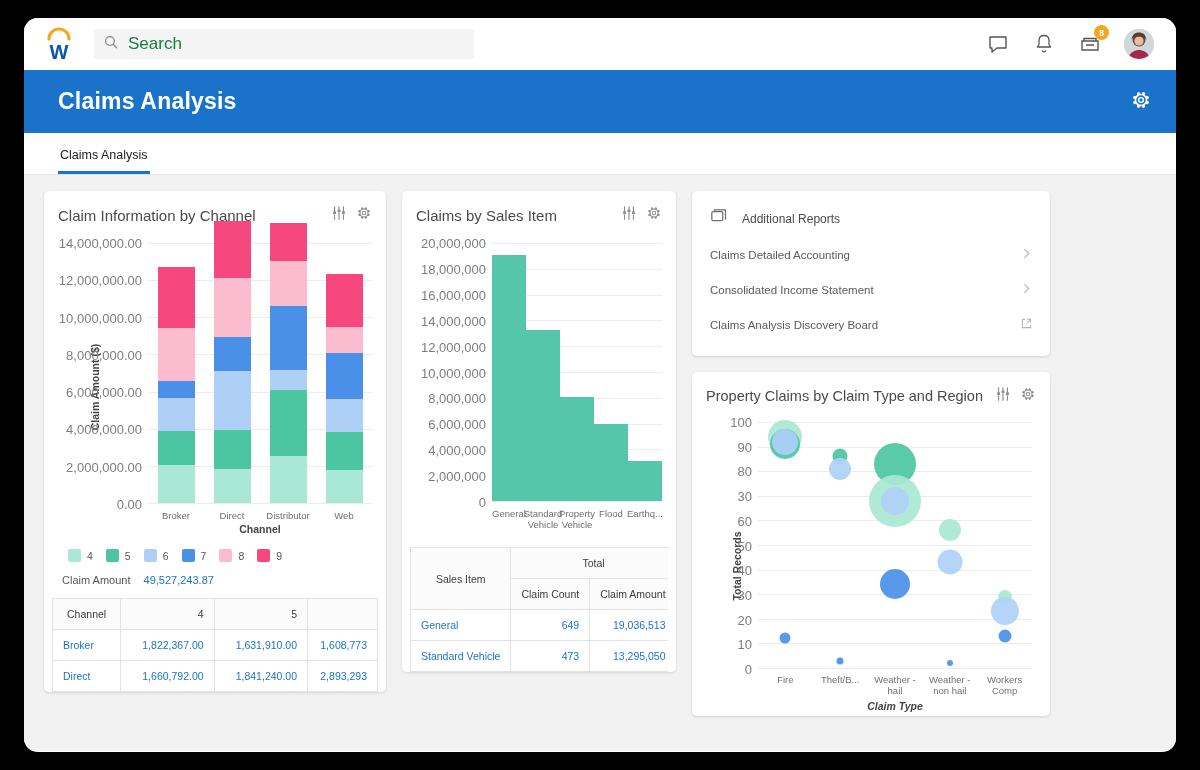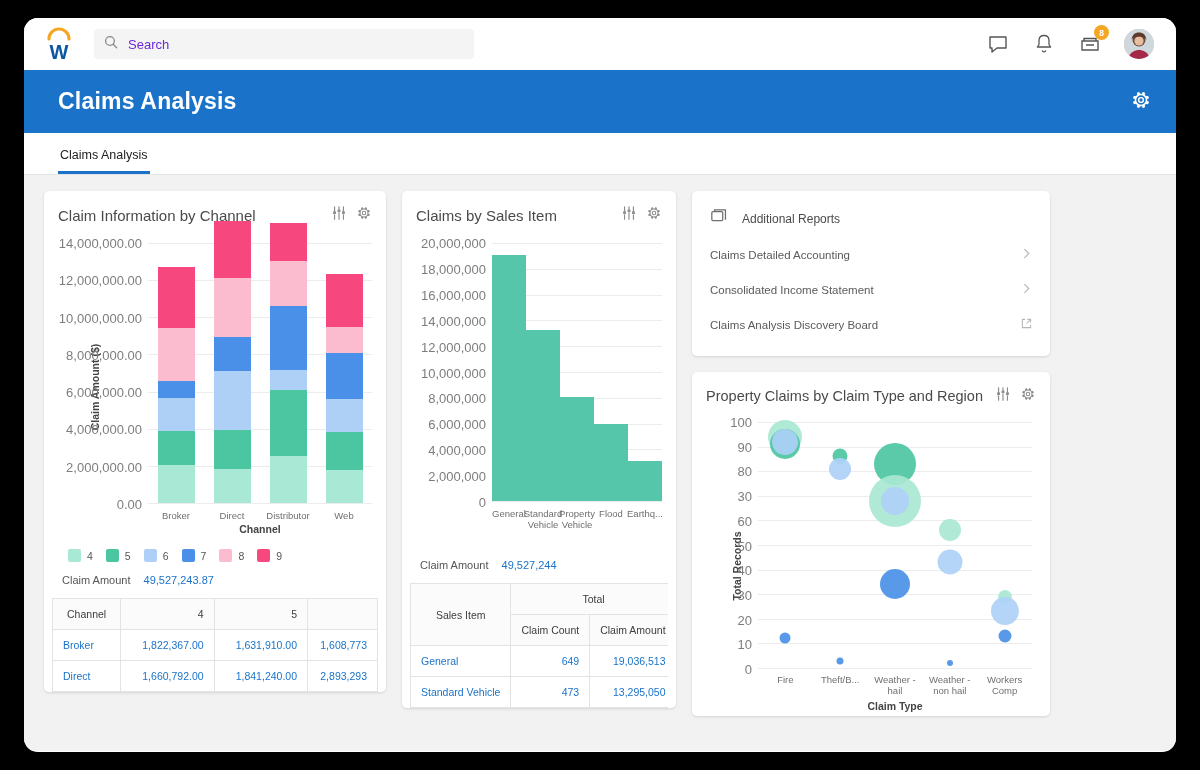--- a/index.html
+++ b/index.html
@@ -30,21 +30,21 @@
   .wd-logo { width: 34px; height: 36px; position: relative; flex: 0 0 auto; margin-right: 12px; }
   .search-box {
     width: 380px; height: 30px;
     background: #f4f4f4;
     border-radius: 4px;
     display: flex; align-items: center;
     padding: 0 10px;
     margin-left: 6px;
   }
   .search-box .mag { flex: 0 0 auto; margin-right: 10px; }
-  .search-ph { color: #6d28d9; font-size: 13px; }
+  .search-ph { color: #15803d; font-size: 17px; }
   .topbar-right { margin-left: auto; display: flex; align-items: center; gap: 22px; }
   .ticon { position: relative; width: 24px; height: 24px; cursor: pointer; }
   .badge {
     position: absolute; right: -7px; top: -7px;
     background: #f5a623; color: #fff;
     font-size: 8.5px; font-weight: bold;
     min-width: 15px; height: 15px; border-radius: 50%;
     display: flex; align-items: center; justify-content: center;
   }
   .avatar {
@@ -162,21 +162,21 @@
     margin: 0 18px; padding: 11px 0;
     font-size: 11.5px; color: #5a5a5a; cursor: pointer;
   }
   .rep-item .chev { margin-left: auto; color: #b6b6b6; }
 
   
   .bub { position: relative; height: 300px; margin: 8px 8px 0 8px; }
   .bub .plot { left: 58px; right: 10px; top: 6px; bottom: 48px; }
   .bubble { position: absolute; border-radius: 50%; transform: translate(-50%,-50%); }
   .bub .xtick { font-size: 9.5px; color: #6f6f6f; text-align: center; line-height: 1.15; }
-  .bub .xaxis-title { left: 58px; right: 10px; bottom: 4px; }
+  .bub .xaxis-title { left: 58px; right: 10px; bottom: 4px; font-style: italic; }
   .bub .ylabel-rot { left: 2px; }
 </style>
 </head>
 <body>
 
 <div class="window">
 
   <div class="topbar">
     <div class="wd-logo">
       <svg width="34" height="36" viewBox="0 0 34 36">
@@ -492,24 +492,20 @@
                 <div class="xtick" style="white-space: normal; width: 62px; text-align: center; line-height: 1.2;">Flood</div>
               </div>
               <div class="bargrp">
                 <div class="stack" style="height: 39.99px; background: rgb(85, 198, 169);"></div>
                 <div class="xtick" style="white-space: normal; width: 62px; text-align: center; line-height: 1.2;">Earthq...</div>
               </div>
             </div>
           </div>
       </div>
 
-      <div class="total-row">
-        <span>Claim Amount</span>
-        <b>49,527,244</b>
-      </div>
 
       <div class="tbl-wrap">
         <table class="dt">
           <thead id="si-head">
               <tr>
                 <th rowspan="2" style="vertical-align: middle;">Sales Item</th>
                 <th colspan="2" class="ctr">Total</th>
               </tr>
               <tr>
                 <th class="num">Claim Count</th>

